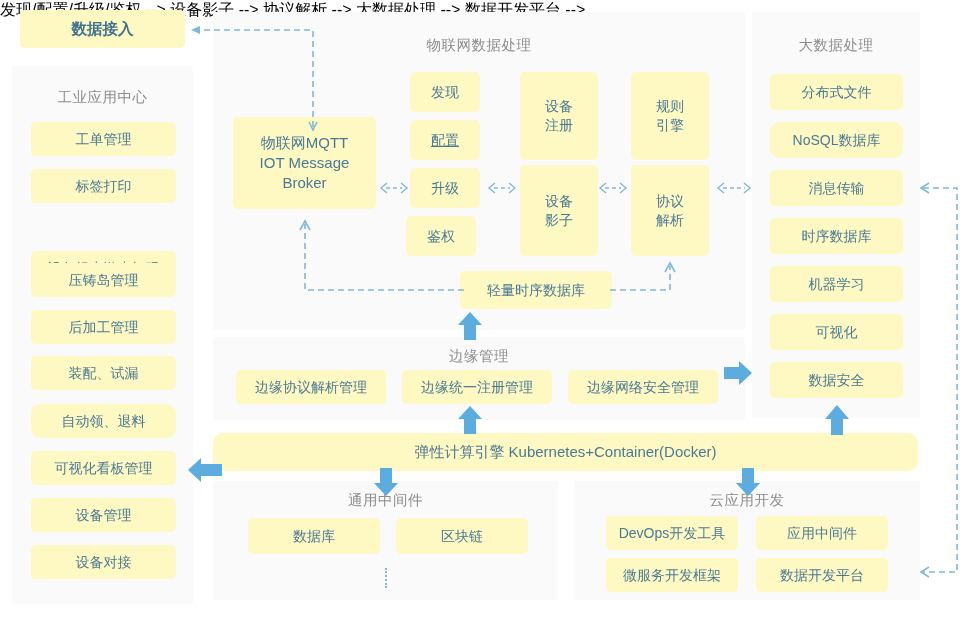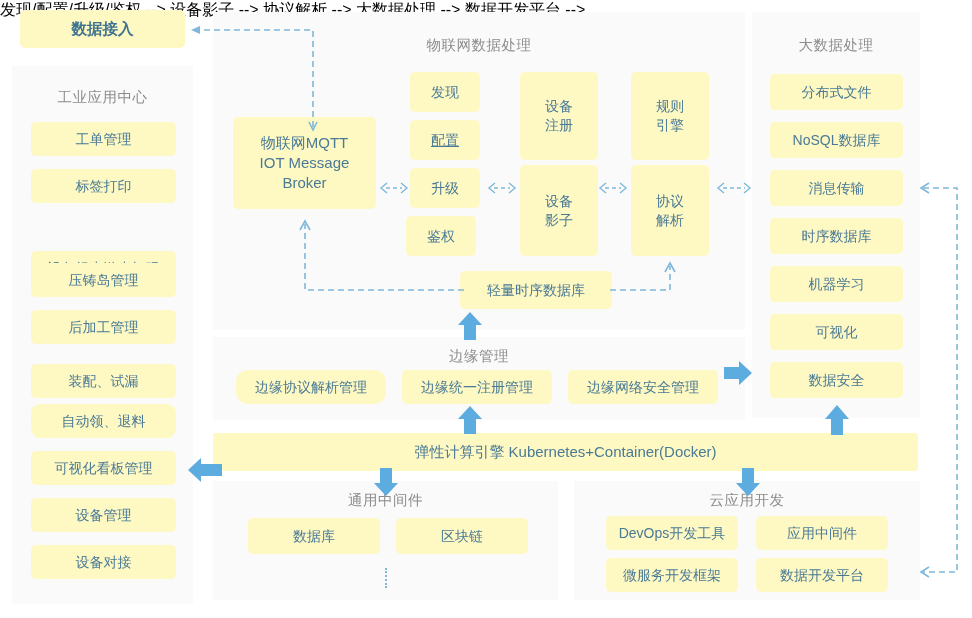--- a/index.html
+++ b/index.html
@@ -70,21 +70,21 @@
 
   
   <div class="panel" style="left:12px;top:66px;width:181px;height:538px;">
     <div class="panel-title" style="top:22px;">工业应用中心</div>
   </div>
   <div class="box" style="left:31px;top:122px;width:145px;height:34px;">工单管理</div>
   <div class="box" style="left:31px;top:169px;width:145px;height:34px;">标签打印</div>
   <div class="box" style="left:31px;top:216px;width:145px;height:34px;margin-top:35px;">设备组态激光打码</div>
   <div class="box" style="left:31px;top:263px;width:145px;height:34px;">压铸岛管理</div>
   <div class="box" style="left:31px;top:310px;width:145px;height:34px;">后加工管理</div>
-  <div class="box" style="left:31px;top:364px;width:145px;height:34px;">装配、试漏</div>
+  <div class="box" style="left:31px;top:356px;width:145px;height:34px;">装配、试漏</div>
   <div class="box" style="left:31px;top:404px;width:145px;height:34px;border-radius:9px;">自动领、退料</div>
   <div class="box" style="left:31px;top:451px;width:145px;height:34px;">可视化看板管理</div>
   <div class="box" style="left:31px;top:498px;width:145px;height:34px;">设备管理</div>
   <div class="box" style="left:31px;top:545px;width:145px;height:34px;">设备对接</div>
 
   
   <div class="panel" style="left:213px;top:12px;width:532px;height:318px;">
     <div class="panel-title" style="top:24px;">物联网数据处理</div>
   </div>
 
@@ -107,37 +107,37 @@
   <div class="box" style="left:631px;top:165px;width:78px;height:91px;">协议
 解析</div>
 
   <div class="box" style="left:460px;top:271px;width:152px;height:38px;">轻量时序数据库</div>
 
   
   <div class="panel" style="left:752px;top:12px;width:168px;height:406px;">
     <div class="panel-title" style="top:24px;">大数据处理</div>
   </div>
   <div class="box" style="left:770px;top:74px;width:133px;height:36px;">分布式文件</div>
-  <div class="box" style="left:770px;top:122px;width:133px;height:36px;">NoSQL数据库</div>
+  <div class="box" style="left:770px;top:122px;width:133px;height:36px;border-radius:9px;">NoSQL数据库</div>
   <div class="box" style="left:770px;top:170px;width:133px;height:36px;">消息传输</div>
   <div class="box" style="left:770px;top:218px;width:133px;height:36px;">时序数据库</div>
   <div class="box" style="left:770px;top:266px;width:133px;height:36px;">机器学习</div>
   <div class="box" style="left:770px;top:314px;width:133px;height:36px;">可视化</div>
   <div class="box" style="left:770px;top:362px;width:133px;height:36px;">数据安全</div>
 
   
   <div class="panel" style="left:213px;top:337px;width:532px;height:83px;">
     <div class="panel-title" style="top:10px;">边缘管理</div>
   </div>
-  <div class="box" style="left:236px;top:370px;width:150px;height:34px;border-radius:12px;">边缘协议解析管理</div>
+  <div class="box" style="left:236px;top:370px;width:150px;height:34px;">边缘协议解析管理</div>
   <div class="box" style="left:402px;top:370px;width:150px;height:34px;">边缘统一注册管理</div>
   <div class="box" style="left:568px;top:370px;width:150px;height:34px;">边缘网络安全管理</div>
 
   
-  <div class="box hero" style="left:213px;top:433px;width:705px;height:38px;border-radius:3px;">弹性计算引擎    Kubernetes+Container(Docker)</div>
+  <div class="box hero" style="left:213px;top:433px;width:705px;height:38px;border-radius:10px;">弹性计算引擎    Kubernetes+Container(Docker)</div>
 
   
   <div class="panel" style="left:213px;top:481px;width:345px;height:119px;">
     <div class="panel-title" style="top:10px;">通用中间件</div>
   </div>
   <div class="box" style="left:248px;top:518px;width:132px;height:36px;">数据库</div>
   <div class="box" style="left:396px;top:518px;width:132px;height:36px;">区块链</div>
   <div class="vdots" style="left:385px;top:568px;height:20px;"></div>
 
   

